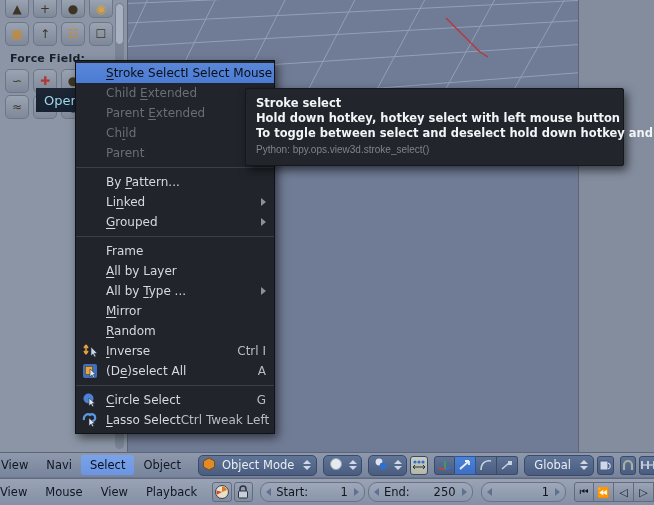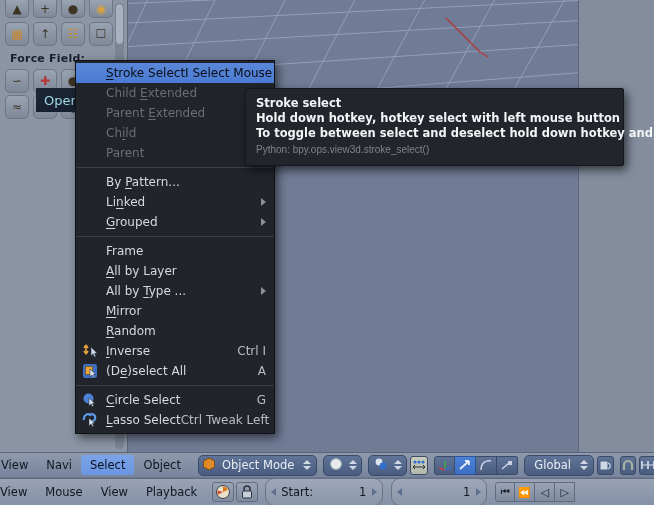--- a/index.html
+++ b/index.html
@@ -187,21 +187,21 @@
   }
   .tl-menu { font-size: 11.5px; color: #101722; padding: 3px 9px; white-space: nowrap; }
   .tl-btn {
     width: 22px; height: 20px;
     background: linear-gradient(#9aa4b5, #808c9f);
     border: 1px solid #626c7e; border-radius: 3px;
     display: flex; align-items: center; justify-content: center;
     margin-left: 2px;
   }
   .num-field {
-    height: 28px; margin-left: 7px;
+    height: 20px; margin-left: 7px;
     background: linear-gradient(#9ea8b9, #8995a9);
     border: 1px solid #6a7488; border-radius: 9px;
     display: flex; align-items: center;
     color: #10161f; font-size: 11.5px;
     padding: 0 5px;
   }
   .num-field .nf-label { padding-left: 5px; white-space: nowrap; }
   .num-field .nf-value { margin-left: auto; padding-right: 6px; }
   .tri-l { width:0;height:0;border-right:5px solid #5f7091;border-top:4px solid transparent;border-bottom:4px solid transparent;}
   .tri-r { width:0;height:0;border-left:5px solid #5f7091;border-top:4px solid transparent;border-bottom:4px solid transparent;}
@@ -525,20 +525,26 @@
         </svg>
     </div>
 
     <div class="num-field" style="width:118px;">
       <span class="tri-l"></span>
       <span class="nf-label">Start:</span>
       <span class="nf-value">1</span>
       <span class="tri-r"></span>
     </div>
 
+    <div class="num-field" style="width:118px;margin-left:3px;">
+      <span class="tri-l"></span>
+      <span class="nf-label">End:</span>
+      <span class="nf-value">250</span>
+      <span class="tri-r"></span>
+    </div>
 
     <div class="num-field" style="width:96px;margin-left:8px;">
       <span class="tri-l"></span>
       <span class="nf-value">1</span>
       <span class="tri-r"></span>
     </div>
 
     <div class="transport">
       <div class="tp-btn" style="font-size:10px;">⏮</div>
       <div class="tp-btn" style="font-size:10px;">⏪</div>

